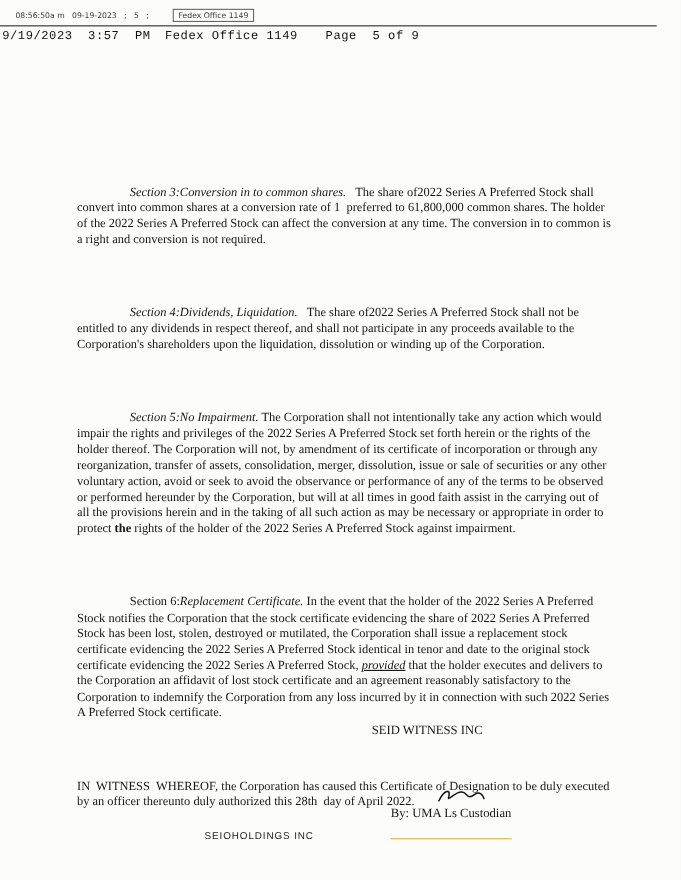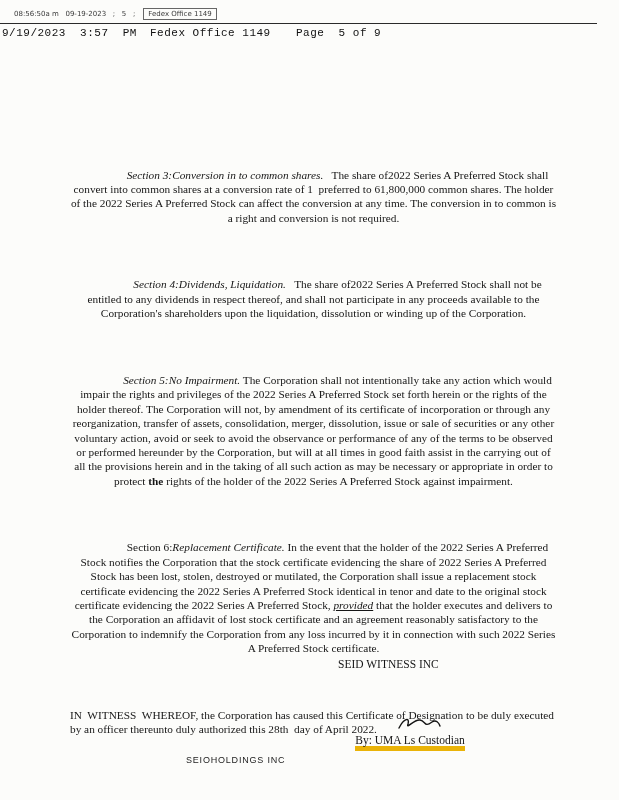--- a/index.html
+++ b/index.html
@@ -8,21 +8,21 @@
     width:619px; height:800px;
     margin:0 auto;
     background:#fcfcfa;
     font-family:"Liberation Serif", serif;
     color:#161616;
     overflow:hidden;
   }
   
   .fax-header {
     position:absolute; top:8px; left:14px;
-    display:flex; align-items:center; gap:8px;
+    display:flex; align-items:center; gap:22px;
     font-family:"DejaVu Sans", sans-serif;
     font-size:7px; color:#3a3a3a;
     white-space:pre;
   }
   .fax-box {
     border:1px solid #666;
     padding:1px 4px;
     font-size:7px;
   }
   .top-rule {
@@ -42,34 +42,34 @@
   .hl-station  { left:150px; }
   .hl-page     { left:296px; }
 
   
   .body-text {
     position:absolute; top:110px; left:70px; width:487px;
     font-size:11.3px; line-height:14.4px;
     white-space:pre-wrap;
   }
   .body-text p { margin:0 0 9px 0; }
-  .body-text p.indent { text-indent:48px;text-align:center; }
+  .body-text p.indent { text-indent:48px; }
   .it { font-style:italic; }
   .bd { font-weight:bold; }
   .ul { text-decoration:underline;font-style:italic; }
 
   
   .sig-block {
     position:absolute; top:612px; left:338px;
     font-size:11.5px; line-height:15px;
     white-space:pre;
   }
   .sig-line { position:relative; }
   .sig-custodian { margin-top:1px; }
-  .sig-custodian .ul-span { border-bottom:5px solid #eab308; padding-bottom:0px; }
+  .sig-custodian .ul-span { border-bottom:1px solid #eab308; padding-bottom:16px; }
   .scribble-svg {
     position:absolute; left:58px; top:-4px;
     pointer-events:none;
   }
 
   
   .footer-line {
     position:absolute; top:742px; left:186px;
     font-family:"Liberation Sans", sans-serif;
     font-size:9px; letter-spacing:0.8px; color:#222;margin-top:13px;

